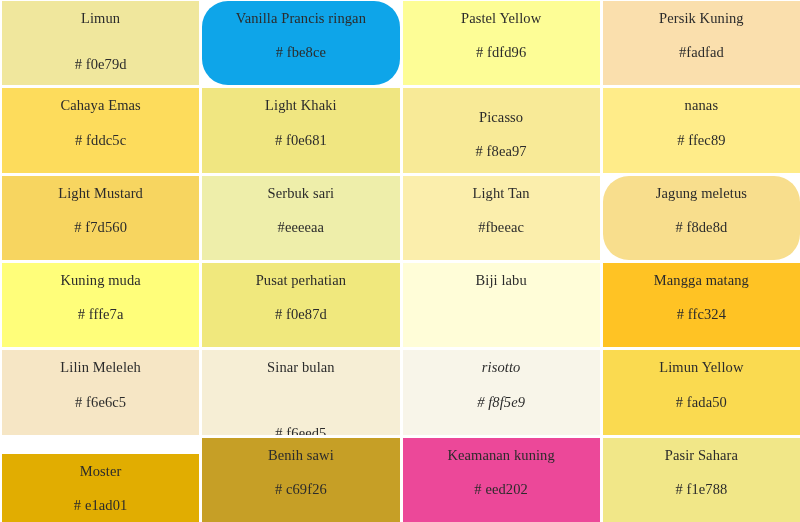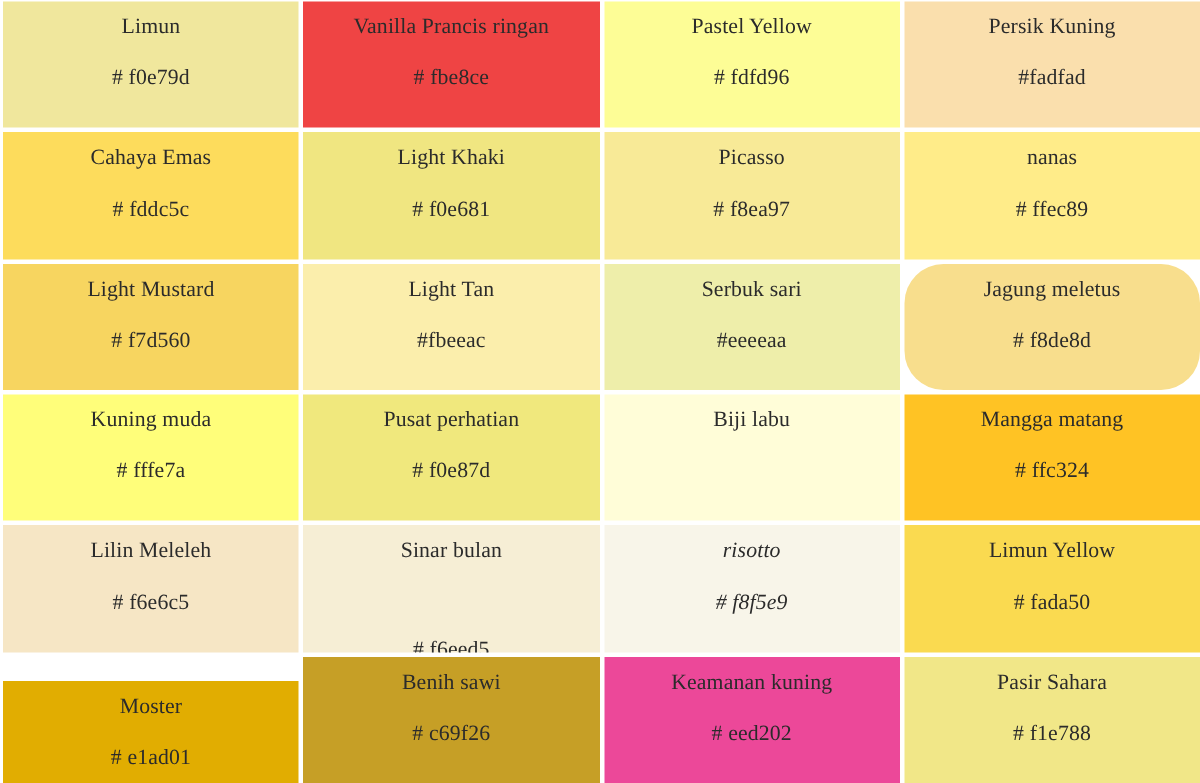--- a/index.html
+++ b/index.html
@@ -53,63 +53,63 @@
     color: #2b2b2b;
     text-align: center;
     letter-spacing: 0.1px;
     white-space: nowrap;
   }
 </style>
 </head>
 <body>
 
 <div id="palette-grid" style="background: rgb(255, 255, 255);">
-    <div class="swatch" style="background-color: rgb(240, 231, 157);">
+    <div class="swatch" style="background-color: rgb(240, 231, 157); gap: 12px;">
       <div class="swatch-name">Limun</div>
       <div class="swatch-hex"># f0e79d</div>
     </div>
-    <div class="swatch" style="background-color: #ef4444;">
+    <div class="swatch" style="background-color: #0ea5e9; border-radius: 26px;">
       <div class="swatch-name">Vanilla Prancis ringan</div>
       <div class="swatch-hex"># fbe8ce</div>
     </div>
     <div class="swatch" style="background-color: rgb(253, 253, 150);">
       <div class="swatch-name">Pastel Yellow</div>
       <div class="swatch-hex"># fdfd96</div>
     </div>
     <div class="swatch" style="background-color: rgb(250, 223, 173);">
       <div class="swatch-name">Persik Kuning</div>
       <div class="swatch-hex">#fadfad</div>
     </div>
     <div class="swatch" style="background-color: rgb(253, 220, 92);">
       <div class="swatch-name">Cahaya Emas</div>
       <div class="swatch-hex"># fddc5c</div>
     </div>
     <div class="swatch" style="background-color: rgb(240, 230, 129);">
       <div class="swatch-name">Light Khaki</div>
       <div class="swatch-hex"># f0e681</div>
     </div>
-    <div class="swatch" style="background-color: rgb(248, 234, 151);">
+    <div class="swatch" style="background-color: rgb(248, 234, 151); justify-content: center;">
       <div class="swatch-name">Picasso</div>
       <div class="swatch-hex"># f8ea97</div>
     </div>
     <div class="swatch" style="background-color: rgb(255, 236, 137);">
       <div class="swatch-name">nanas</div>
       <div class="swatch-hex"># ffec89</div>
     </div>
     <div class="swatch" style="background-color: rgb(247, 213, 96);">
       <div class="swatch-name">Light Mustard</div>
       <div class="swatch-hex"># f7d560</div>
     </div>
+    <div class="swatch" style="background-color: rgb(238, 238, 170);">
+      <div class="swatch-name">Serbuk sari</div>
+      <div class="swatch-hex">#eeeeaa</div>
+    </div>
     <div class="swatch" style="background-color: rgb(251, 238, 172);">
       <div class="swatch-name">Light Tan</div>
       <div class="swatch-hex">#fbeeac</div>
-    </div>
-    <div class="swatch" style="background-color: rgb(238, 238, 170);">
-      <div class="swatch-name">Serbuk sari</div>
-      <div class="swatch-hex">#eeeeaa</div>
     </div>
     <div class="swatch" style="background-color: rgb(248, 222, 141); border-radius: 26px;">
       <div class="swatch-name">Jagung meletus</div>
       <div class="swatch-hex"># f8de8d</div>
     </div>
     <div class="swatch" style="background-color: rgb(255, 254, 122);">
       <div class="swatch-name">Kuning muda</div>
       <div class="swatch-hex"># fffe7a</div>
     </div>
     <div class="swatch" style="background-color: rgb(240, 232, 125);">

